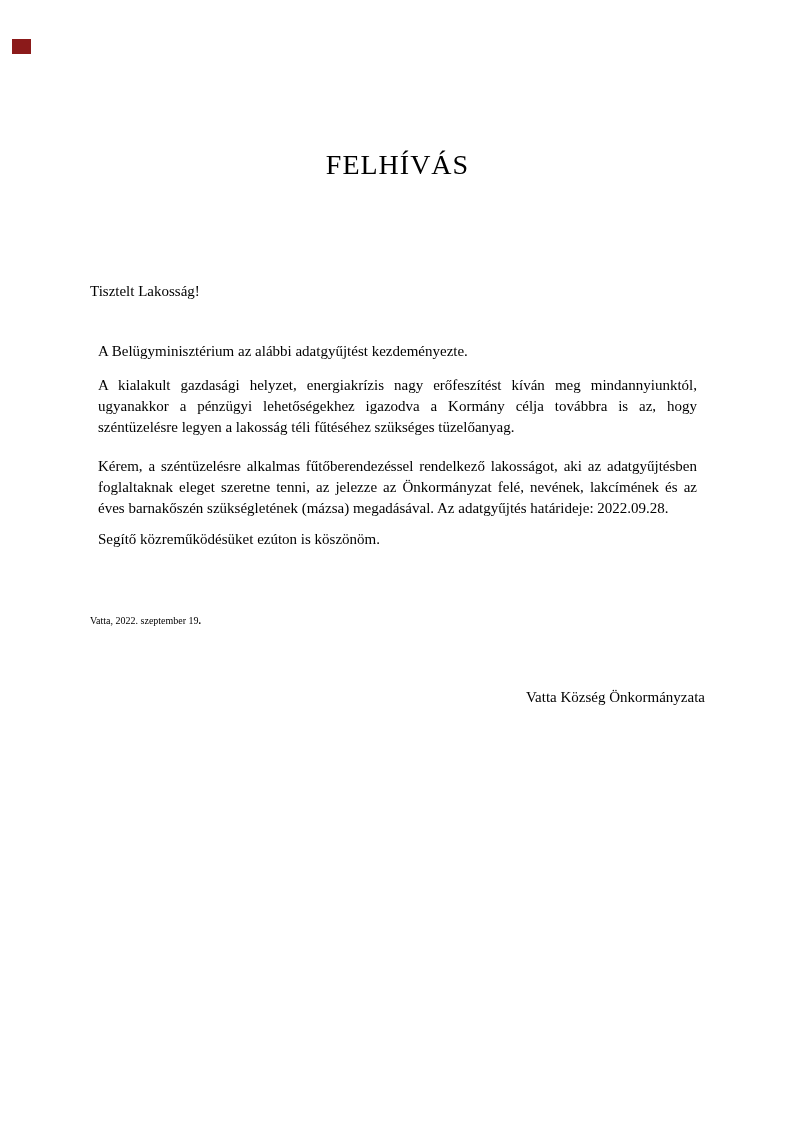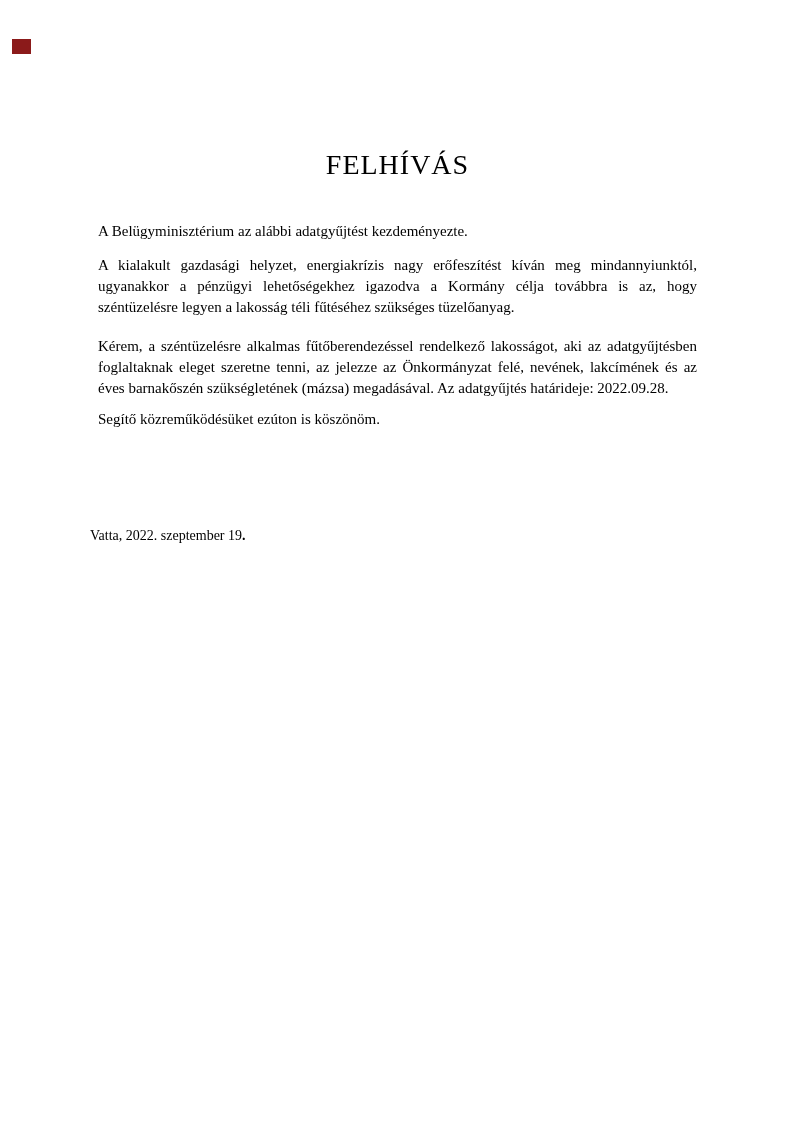--- a/index.html
+++ b/index.html
@@ -47,22 +47,22 @@
     hyphens: none;
   }
   .para.justify { text-align: justify; }
   .mt-p0 { margin-top: 39px; }
   .mt-p1 { margin-top: 18px; }
   .mt-p2 { margin-top: 13px; }
   .mt-p3 { margin-top: 10px; }
   .mt-p4 { margin-top: 18px; }
   .mt-p5 { margin-top: 10px; }
   .date-line {
-    margin: 95px 0 0 0;
-    font-size: 14px;
+    margin: 60px 0 0 0;
+    font-size: 10px;
     line-height: 21px;
   }
   .date-period { font-weight: bold; }
   .signature {
     margin: 56px 0 0 0;
     font-size: 15px;
     line-height: 21px;
     text-align: right;
   }
 </style>
@@ -70,28 +70,30 @@
 <body>
 
 <div class="page" style="background: rgb(255, 255, 255); color: rgb(0, 0, 0);">
 
   <div class="red-marker" style="background: rgb(139, 26, 26);"></div>
 
   <div class="content">
 
     <h1 class="doc-title">FELHÍVÁS</h1>
 
+    <p class="salutation">Tisztelt Lakosság!</p>
 
     <p class="para mt-p0">A Belügyminisztérium az alábbi adatgyűjtést kezdeményezte.</p>
 
 
     <p class="para justify mt-p2">A kialakult gazdasági helyzet, energiakrízis nagy erőfeszítést kíván meg mindannyiunktól, ugyanakkor a pénzügyi lehetőségekhez igazodva a Kormány célja továbbra is az, hogy széntüzelésre legyen a lakosság téli fűtéséhez szükséges tüzelőanyag.</p>
 
 
     <p class="para justify mt-p4">Kérem, a széntüzelésre alkalmas fűtőberendezéssel rendelkező lakosságot, aki az adatgyűjtésben foglaltaknak eleget szeretne tenni, az jelezze az Önkormányzat felé, nevének, lakcímének és az éves barnakőszén szükségletének (mázsa) megadásával. Az adatgyűjtés határideje: 2022.09.28.</p>
 
     <p class="para mt-p5">Segítő közreműködésüket ezúton is köszönöm.</p>
 
     <p class="date-line"><span>Vatta, 2022. szeptember 19</span><span class="date-period">.</span></p>
 
+    <p class="signature">Vatta Község Önkormányzata</p>
 
   </div>
 </div>
 
 </body></html>

